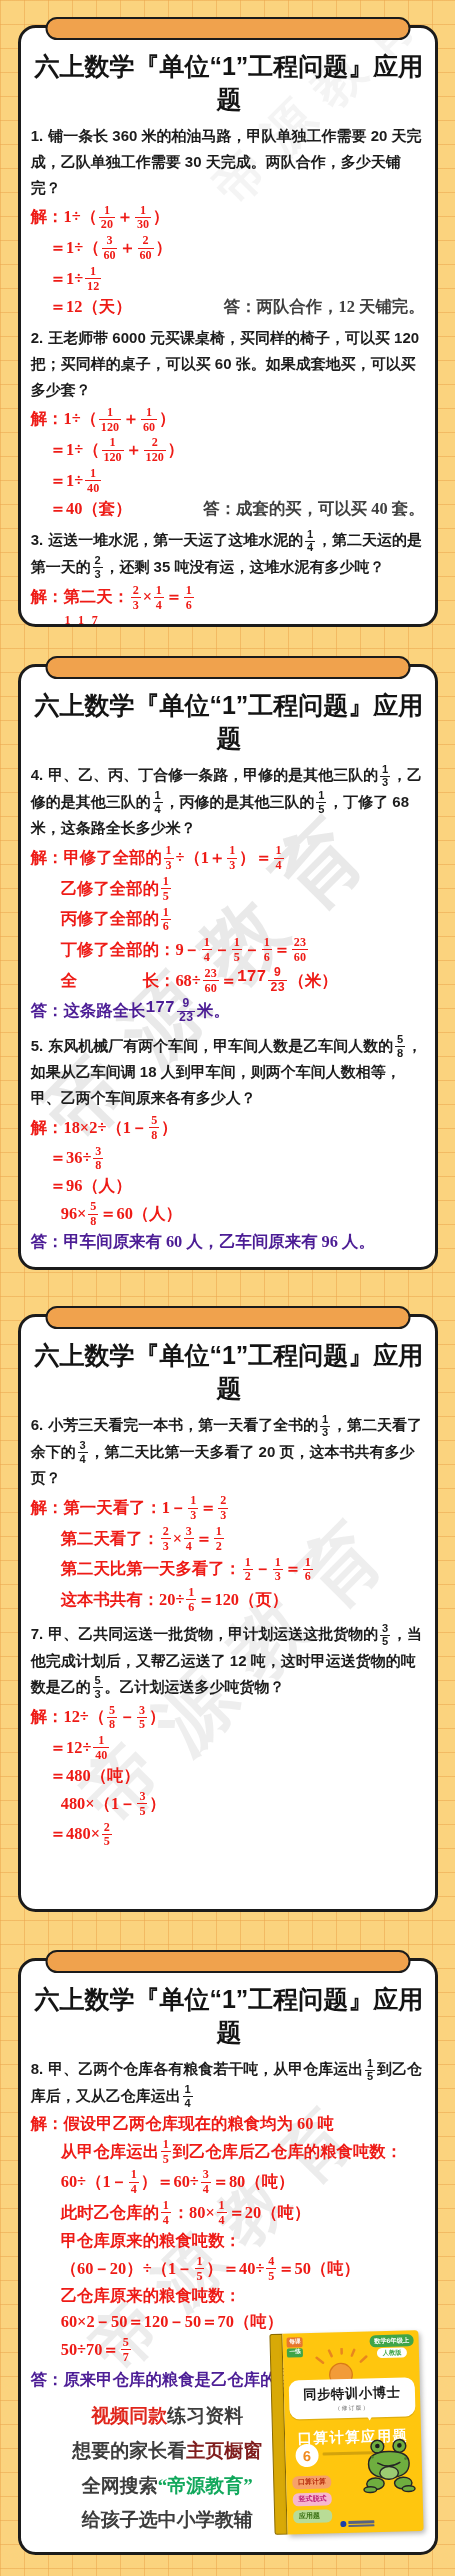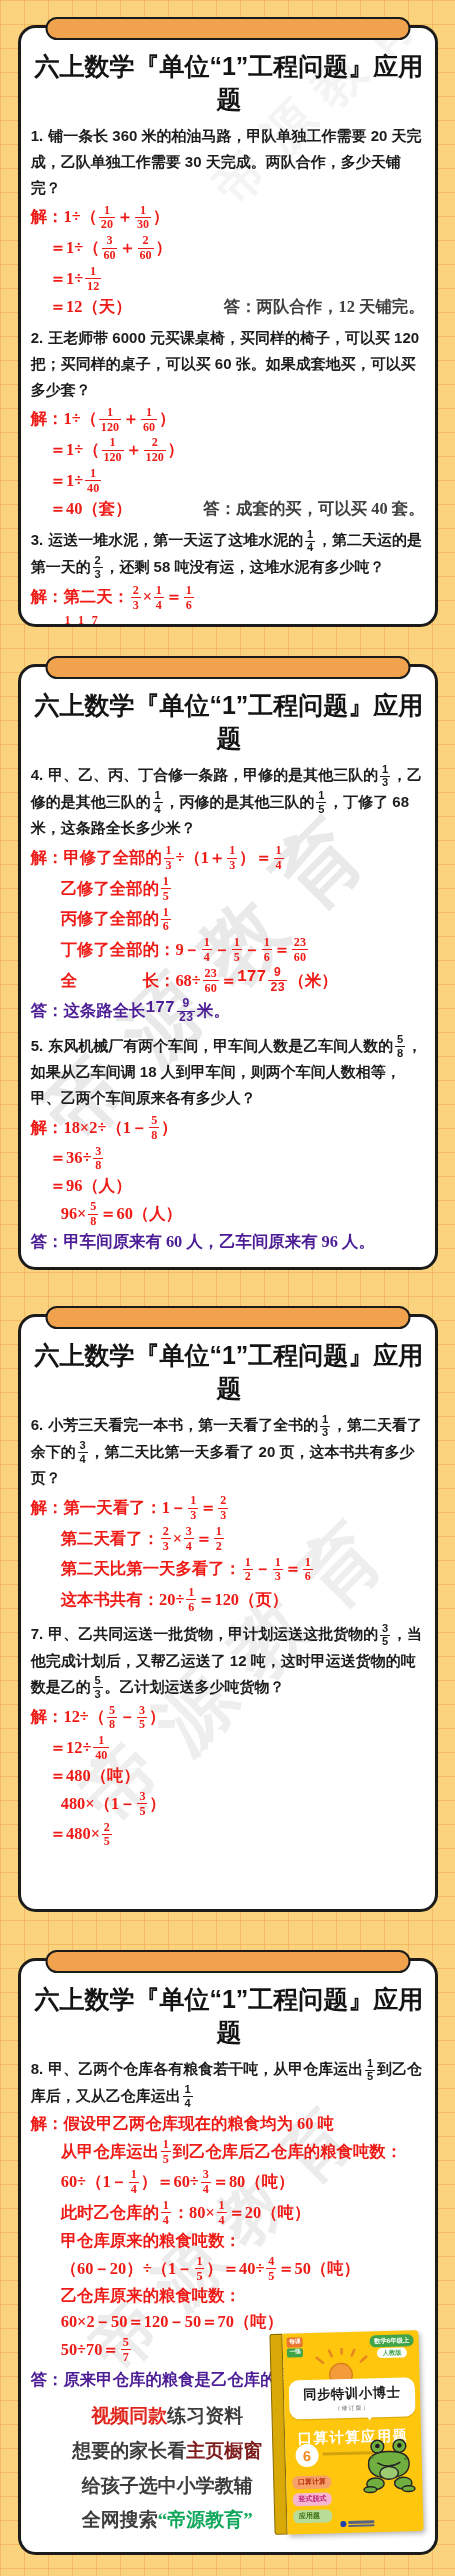--- a/index.html
+++ b/index.html
@@ -230,21 +230,21 @@
               </span>
             </div>
           </div>
           <div class="problem">
             <div class="stmt"><span class="num">3.</span><span class="txt">运送一堆水泥，第一天运了这堆水泥的</span><span class="fr">
                 <span class="n">1</span>
                 <span class="d">4</span>
               </span><span class="txt">，第二天运的是第一天的</span><span class="fr">
                 <span class="n">2</span>
                 <span class="d">3</span>
-              </span><span class="txt">，还剩 58 吨没有运，这堆水泥有多少吨？</span></div>
+              </span><span class="txt">，还剩 35 吨没有运，这堆水泥有多少吨？</span></div>
             <div class="sol-row">
               <span class="pre">解：</span>
               <span class="formula">
                 <span class="txt">第二天：</span>
                 <span class="fr">
                   <span class="n">2</span>
                   <span class="d">3</span>
                 </span>
                 <span class="txt">×</span>
                 <span class="fr">
@@ -684,22 +684,22 @@
                   <span class="d">7</span>
                 </span>
                 <span class="txt">。</span>
               </span>
             </div>
           </div>
         </div>
       <div class="footer">
           <div class="f-line"><span class="c-red">视频同款</span><span class="c-dark">练习资料</span></div>
           <div class="f-line"><span class="c-dark">想要的家长看</span><span class="c-blue">主页橱窗</span></div>
+          <div class="f-line"><span class="c-dark">全网搜索</span><span class="c-green">“帝源教育”</span></div>
           <div class="f-line"><span class="c-dark">给孩子选中小学教辅</span></div>
-          <div class="f-line"><span class="c-dark">全网搜索</span><span class="c-green">“帝源教育”</span></div>
         </div>
 
       <div class="book">
         <div class="spine"></div>
         <div class="front">
           <div class="corner-tags">
             <span>每课</span>
             <span>一练</span>
           </div>
           <div class="badges">

